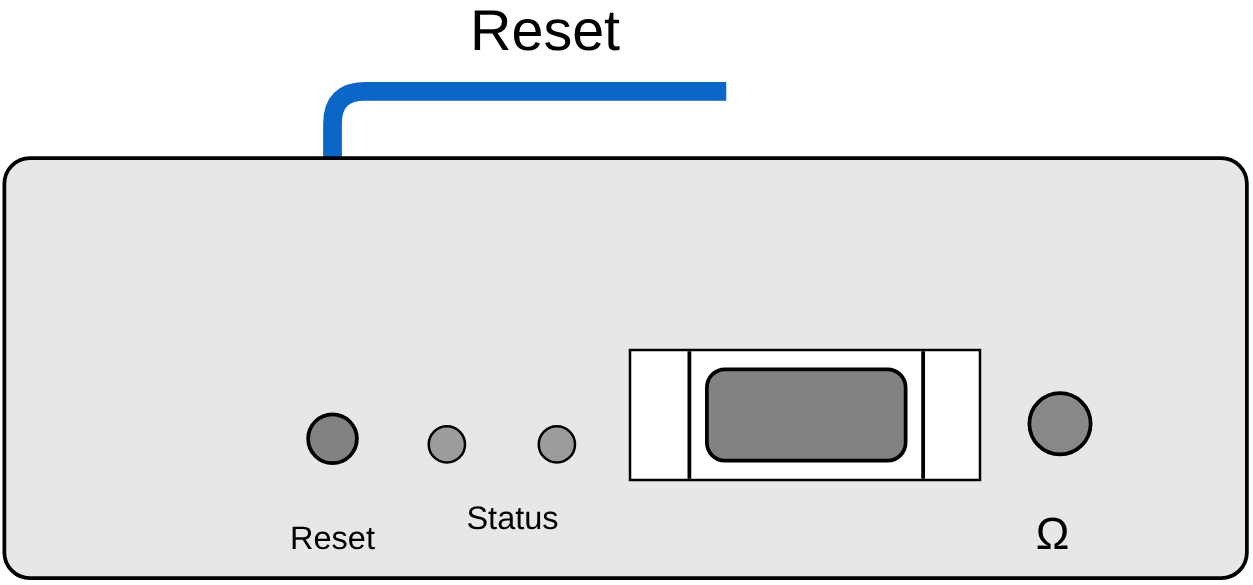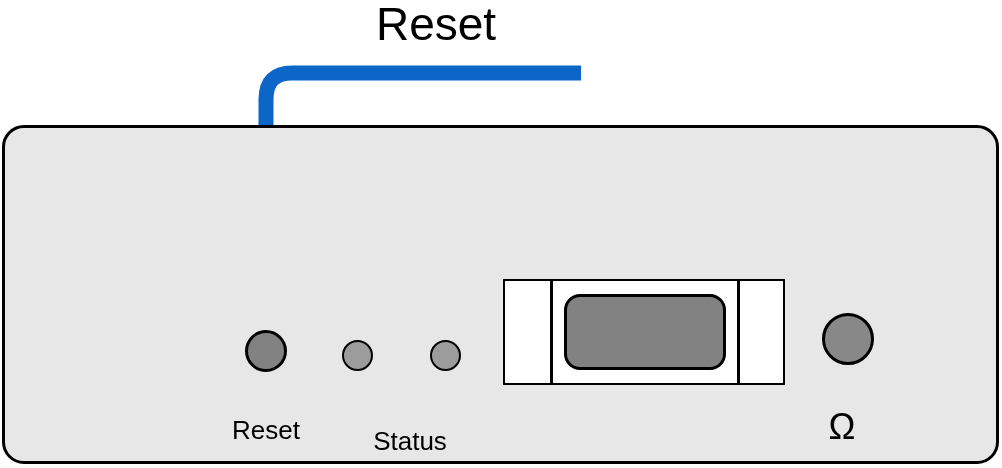--- a/index.html
+++ b/index.html
@@ -110,21 +110,21 @@
   }
   .panel-label {
     position: absolute;
     width: 140px;
     text-align: center;
     color: #000000;
     font-size: 26px;
     line-height: 1.0;
   }
   .label-reset  { left: 191px; top: 289px; }
-  .label-status { left: 335px; top: 300px; }
+  .label-status { left: 335px; top: 273px; }
   .label-omega  { left: 767px; top: 281px; font-size: 36px; }
 </style>
 </head>
 <body>
 
 <div class="stage">
 
   <div class="callout-label">Reset</div>
 
   <svg class="leader-svg" viewBox="0 0 1002 468" xmlns="http://www.w3.org/2000/svg">

